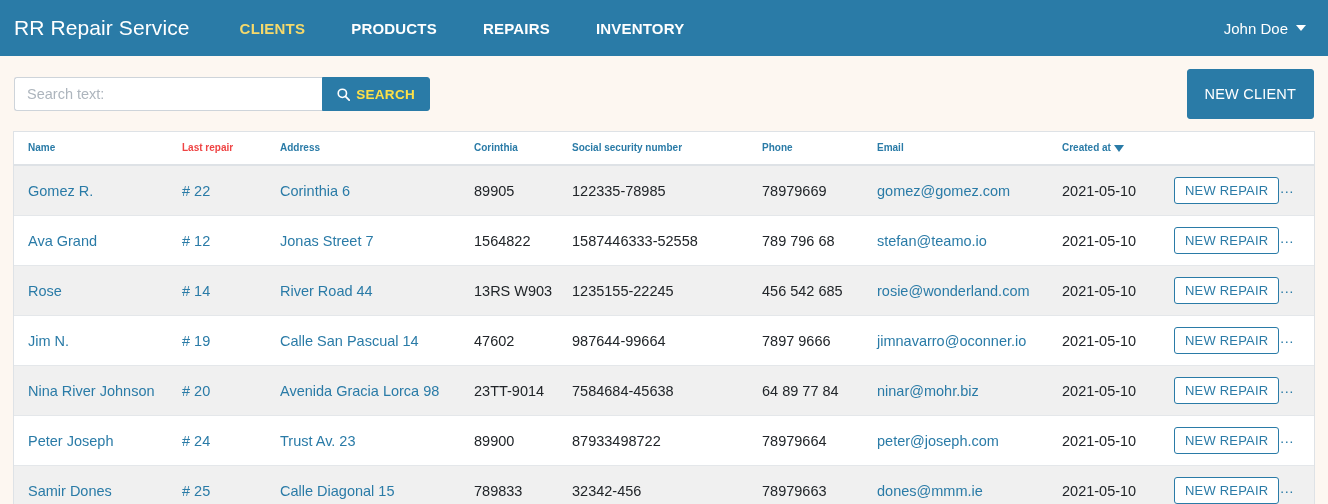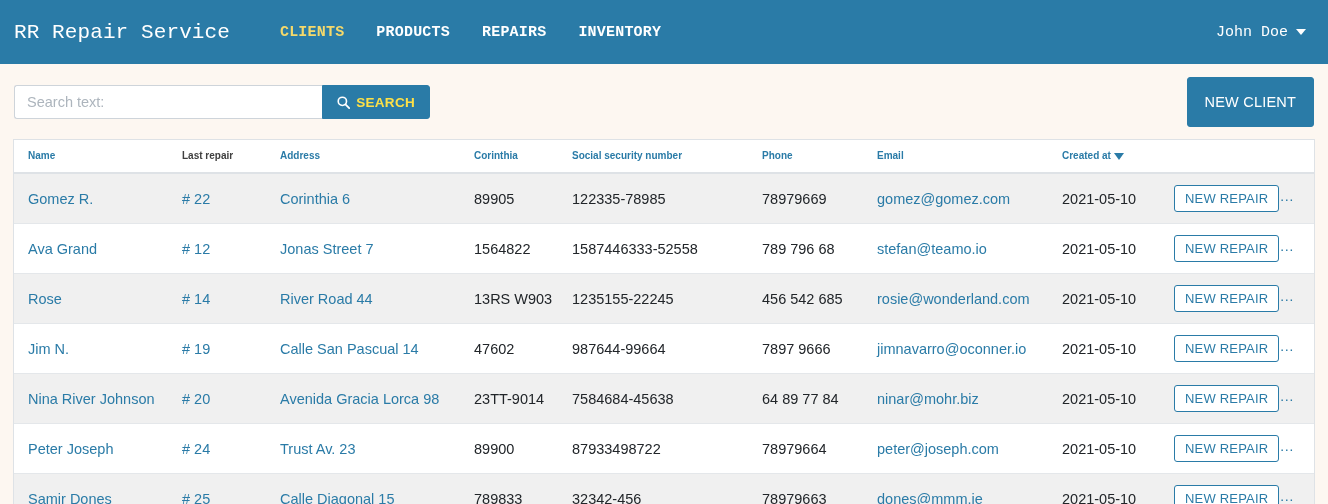--- a/index.html
+++ b/index.html
@@ -8,37 +8,36 @@
     margin: 0; padding: 0;
     width: 1328px; height: 504px;
     overflow: hidden;
     background: #fdf7f1;
     font-family: "Liberation Sans", sans-serif;
     -webkit-font-smoothing: antialiased;
   }
 
   
   .navbar {
-    height: 64px;
+    height: 56px;
     background: #2a7ba7;
     display: flex;
     align-items: center;
     padding: 0 16px 0 14px;
     color: #ffffff;
-    font-family: Liberation Mono, monospace;
   }
   .brand {
     font-size: 21px;
     font-weight: 400;
     color: #ffffff;
     margin-right: 34px;
     white-space: nowrap;
     letter-spacing: .1px;
   }
-  .nav-links { display: flex; align-items: flex-start; gap: 0; }
+  .nav-links { display: flex; align-items: flex-start; gap: 14px; }
   .nav-link {
     font-size: 15px;
     font-weight: 600;
     color: #ffffff;
     text-decoration: none;
     padding: 6px 16px;
     white-space: nowrap;
     letter-spacing: .2px;
   }
   .nav-link.active { color: #f5d96b; }
@@ -138,21 +137,21 @@
   table.clients th {
     text-align: left;
     font-weight: 700;
     font-size: 10px;
     color: #2a7ba7;
     padding: 10px 8px 11px 8px;
     border-bottom: 2px solid #dee2e6;
     white-space: nowrap;
     vertical-align: bottom;
   }
-  table.clients th.plain { color: #404040; margin-left: 12px; }
+  table.clients th.plain { color: #ef4444; margin-left: 12px; }
   table.clients th .sort-tri {
     display: inline-block;
     margin-left: 3px;
     width: 0; height: 0;
     border-left: 5px solid transparent;
     border-right: 5px solid transparent;
     border-top: 7px solid #2a7ba7;
     vertical-align: middle;
   }
   table.clients td {

